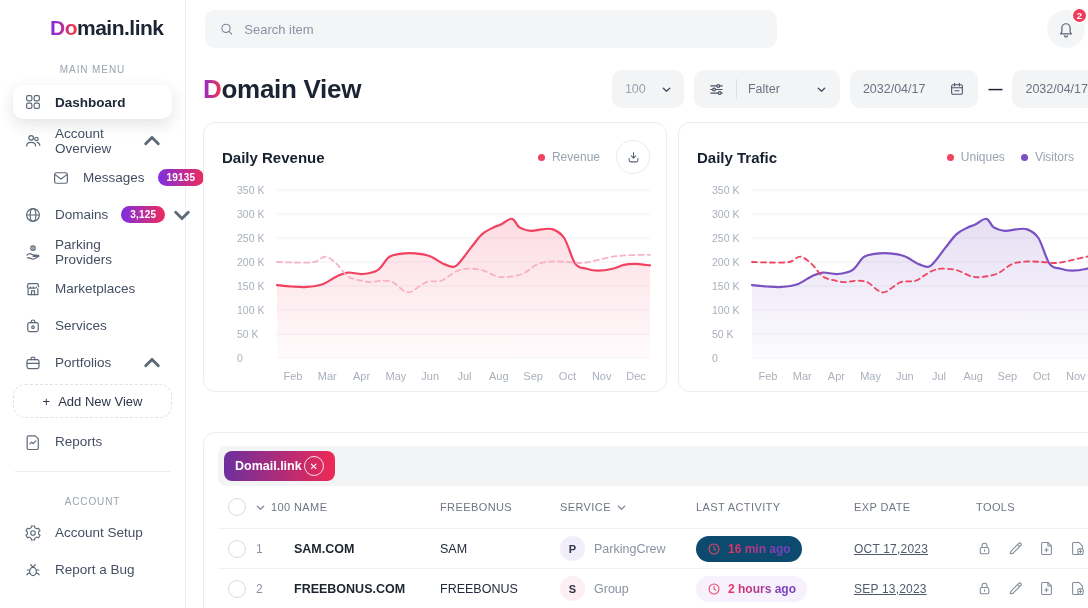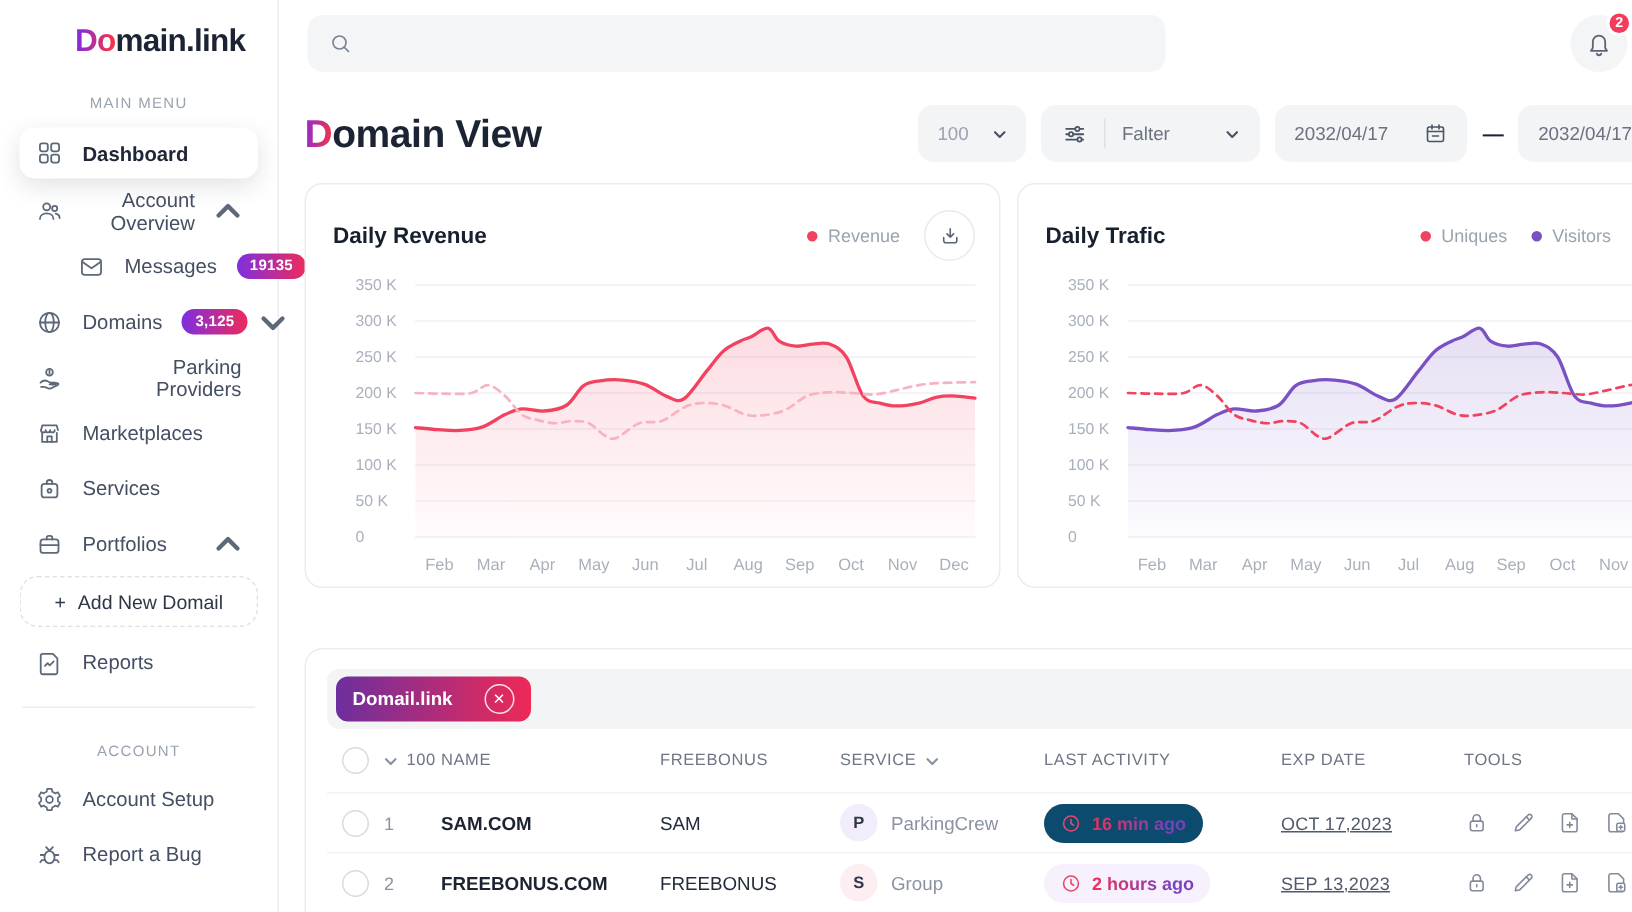--- a/index.html
+++ b/index.html
@@ -8,21 +8,21 @@
   .app { display:flex; width:1088px; height:608px; }
 
   
   .sidebar { width:186px; min-width:186px; height:608px; border-right:1px solid #ededf1;
     padding:16px 13px 0 13px; background:#fff; }
   .logo { font-size:21px; font-weight:800; letter-spacing:-0.5px; padding-left:3px;margin-left:34px; }
   .logo .grad { background-image:linear-gradient(95deg,#8b2bd6 15%,#f0334f 85%);
     -webkit-background-clip:text; background-clip:text; color:transparent; }
   .section-label { font-size:10px; color:#9aa3b0; letter-spacing:0.9px; margin:24px 3px 10px;text-align:center; }
   .side-item { display:flex; align-items:center; gap:13px; height:31px; padding:0 11px;
-    border-radius:10px; color:#454f63; font-size:13.5px; margin-bottom:6px; cursor:pointer;text-align:right; }
+    border-radius:10px; color:#454f63; font-size:13.5px; margin-bottom:6px; cursor:pointer; }
   .side-item svg { width:18px; height:18px; stroke:#5d6979; flex:0 0 18px; }
   .side-item.active { box-shadow:0 5px 16px rgba(25,32,56,.13); font-weight:600; color:#202838; height:34px; }
   .side-item .spacer { margin-left:auto; display:flex; align-items:center; gap:8px; }
   .chev { width:9px; height:9px; stroke:#8a93a2; }
   .badge { background:linear-gradient(90deg,#7e2fe0,#ee2b5b); color:#fff; font-size:10px;
     font-weight:700; padding:3px 9px; border-radius:10px; letter-spacing:.2px; }
   .sub { margin-left:28px; }
   .dashed-btn { border:1.5px dashed #dfe3e9; border-radius:12px; height:34px; display:flex;
     align-items:center; justify-content:center; gap:8px; font-size:13px; color:#2d3748;
     margin:2px 0 8px; cursor:pointer; }
@@ -73,21 +73,21 @@
   .dl-btn { width:34px; height:34px; border:1px solid #e8eaee; border-radius:50%; margin-left:16px;
     display:flex; align-items:center; justify-content:center; cursor:pointer; }
   .dl-btn svg { width:15px; height:15px; stroke:#5a6474; }
   .chart-plot { height:206px; margin:4px 10px 0 31px; }
 
   
   .table-card { margin-top:40px; padding:13px 14px; height:220px; }
   .tag-bar { background:#f3f4f6; border-radius:8px; height:40px; display:flex; align-items:center;
     padding:0 6px; }
   .tag { background:linear-gradient(90deg,#6d2f9e,#ee2956); border-radius:8px; height:30px;
-    display:flex; align-items:center; gap:21px; padding:0 11px; color:#fff; font-size:12.5px;
+    display:flex; align-items:center; gap:2px; padding:0 11px; color:#fff; font-size:12.5px;
     font-weight:700; }
   .tag-x { width:20px; height:20px; border:1.4px solid rgba(255,255,255,.85); border-radius:50%;
     display:flex; align-items:center; justify-content:center; font-size:10px; font-weight:400; cursor:pointer; }
   .tgrid { display:grid; grid-template-columns:28px 38px 146px 120px 136px 158px 122px 1fr;
     align-items:center; padding:0 10px; }
   .thead { height:42px; font-size:11px; color:#6e7685; letter-spacing:.4px; }
   .thead .hcell { display:flex; align-items:center; gap:6px; }
   .trow { height:40px; border-top:1px solid #f1f2f4; }
   .cb { width:18px; height:18px; border:1.5px solid #d7dbe2; border-radius:50%; cursor:pointer; }
   .num { color:#8b93a2; font-size:12px; }
@@ -208,21 +208,21 @@
       <span>Portfolios</span>
       <span class="spacer">
           <svg class="chev" viewBox="0 0 10 10" stroke-width="1.6">
             <path d="M1.5 6.5 5 3l3.5 3.5"></path>
           </svg>
         </span>
     </div>
 
     <div class="dashed-btn">
       <span>+</span>
-      <span>Add New Domail</span>
+      <span>Add New View</span>
     </div>
 
     <div class="side-item">
       <svg viewBox="0 0 24 24" stroke-width="1.6">
           <path d="M6 3.8h9l4 4v12.4a1.8 1.8 0 0 1-1.8 1.8H6a1.8 1.8 0 0 1-1.8-1.8V5.6A1.8 1.8 0 0 1 6 3.8z"></path>
           <path d="M8 14.5l2.3-2.3 1.9 1.9 3.5-3.5"></path>
         </svg>
       <span>Reports</span>
     </div>
 
@@ -248,20 +248,21 @@
   </aside>
 
   <div class="main">
 
     <div class="topbar">
       <div class="search">
         <svg viewBox="0 0 24 24" stroke-width="1.7">
             <circle cx="11" cy="11" r="6.5"></circle>
             <path d="M15.9 15.9 20 20"></path>
           </svg>
+        <input type="text" placeholder="Search item" style="">
       </div>
       <div class="top-right">
         <div class="bell-btn">
           <svg viewBox="0 0 24 24" stroke-width="1.6">
               <path d="M6.5 16v-5.5a5.5 5.5 0 0 1 11 0V16l1.6 2.5H4.9L6.5 16z"></path>
               <path d="M10 21a2.1 2.1 0 0 0 4 0"></path>
             </svg>
           <span class="bell-badge">2</span>
         </div>
         <div class="avatar">

